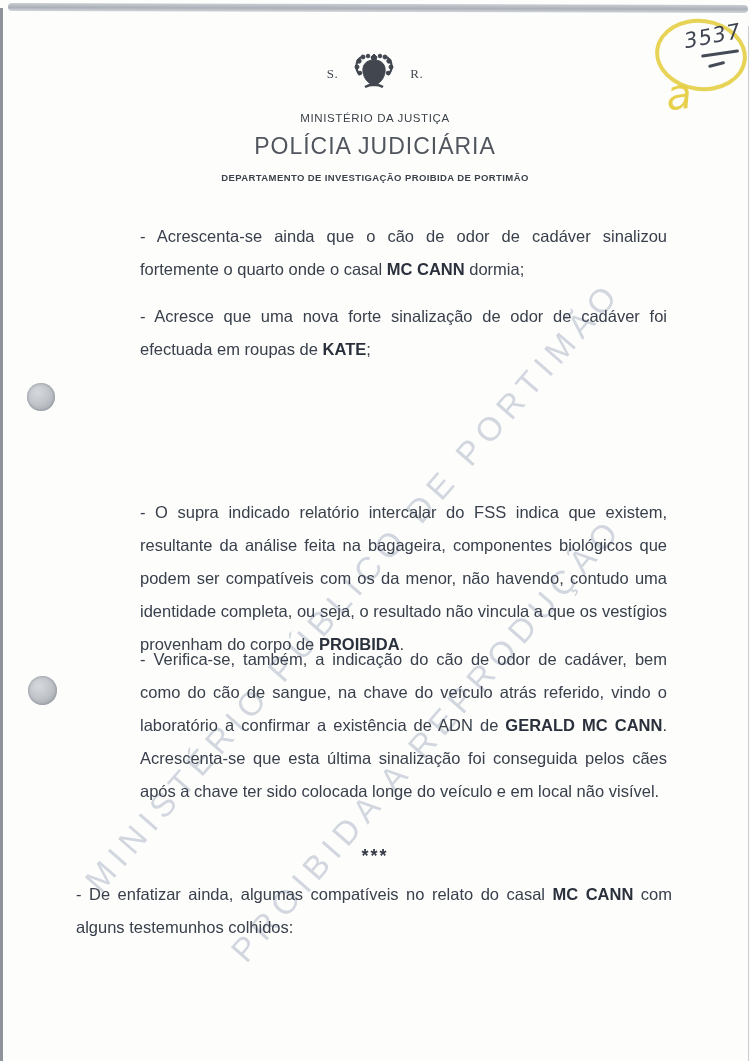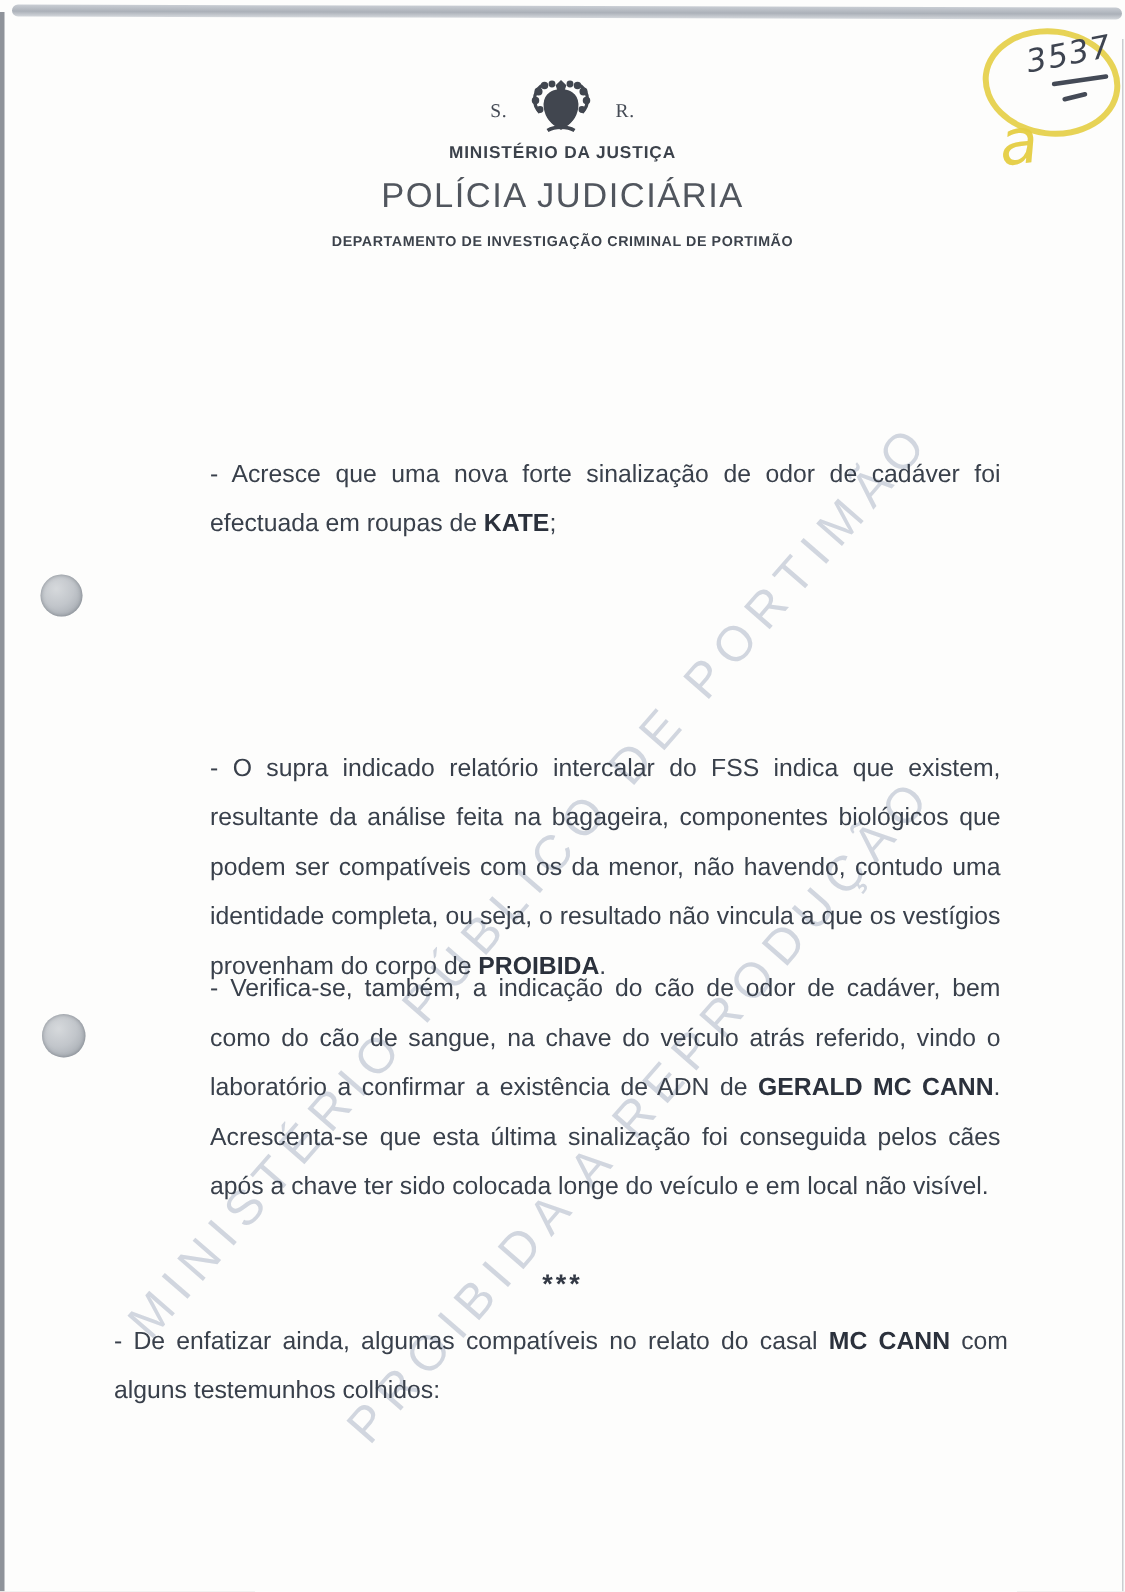--- a/index.html
+++ b/index.html
@@ -20,21 +20,21 @@
     background:radial-gradient(circle at 38% 34%,#d6d9dc 0%,#c2c6cb 45%,#9aa0a7 100%);
     box-shadow:inset 0 0 3px rgba(90,96,105,.6);
   }
   .hole.h1{left:27px;top:383px;width:28px;height:28px;}
   .hole.h2{left:28px;top:676px;width:29px;height:29px;}
 
   
   .header{position:absolute;left:0;top:54px;width:100%;text-align:center;color:#3d434c;}
   .crest-row{display:flex;align-items:center;justify-content:center;gap:13px;height:40px;}
   .crest-initial{font-size:13px;color:#454b55;letter-spacing:.5px;font-family:"Liberation Serif",serif;}
-  .ministry{margin-top:2px;font-size:11.5px;font-weight:700;letter-spacing:.6px;color:#3c424b;}
+  .ministry{margin-top:18px;font-size:11.5px;font-weight:400;letter-spacing:.6px;color:#3c424b;}
   .org{margin-top:9px;font-size:23px;font-weight:400;letter-spacing:1px;color:#51565e;}
   .dept{margin-top:12px;font-size:9.5px;font-weight:700;letter-spacing:.4px;color:#3c424b;}
 
   
   .wm{position:absolute;z-index:1;color:rgba(173,183,198,.55);white-space:nowrap;
       font-size:33px;letter-spacing:7px;font-weight:400;transform-origin:0 50%;}
   .wm1{left:92px;top:868px;transform:rotate(-49deg);}
   .wm2{left:238px;top:938px;transform:rotate(-49deg);}
 
   
@@ -108,26 +108,27 @@
             <circle cx="9" cy="20" r="1.8"></circle>
               <circle cx="37" cy="20" r="1.8"></circle>
             <path d="M14 34 C19 31 27 31 32 34" fill="none" stroke-width="2.4"></path>
           </g>
         </svg>
       </span>
       <span class="crest-initial">R.</span>
     </div>
     <div class="ministry">MINISTÉRIO DA JUSTIÇA</div>
     <div class="org">POLÍCIA JUDICIÁRIA</div>
-    <div class="dept">DEPARTAMENTO DE INVESTIGAÇÃO CRIMINAL DE PORTIMÃO</div>
+    <div class="dept">DEPARTAMENTO DE INVESTIGAÇÃO PROIBIDA DE PORTIMÃO</div>
   </div>
 
   <div class="wm wm1">MINISTÉRIO PÚBLICO DE PORTIMÃO</div>
   <div class="wm wm2">PROIBIDA A REPRODUÇÃO</div>
 
+  <div class="para p1"><span>- Acrescenta-se ainda que o cão de odor de cadáver sinalizou fortemente o quarto onde o casal </span><span class="b">MC CANN</span><span> dormia;</span></div>
   <div class="para p2"><span>- Acresce que uma nova forte sinalização de odor de cadáver foi efectuada em roupas de </span><span class="b">KATE</span><span>;</span></div>
   <div class="para p4"><span>- O supra indicado relatório intercalar do FSS indica que existem, resultante da análise feita na bagageira, componentes biológicos que podem ser compatíveis com os da menor, não havendo, contudo uma identidade completa, ou seja, o resultado não vincula a que os vestígios provenham do corpo de </span><span class="b">PROIBIDA</span><span>.</span></div>
   <div class="para p5"><span>- Verifica-se, também, a indicação do cão de odor de cadáver, bem como do cão de sangue, na chave do veículo atrás referido, vindo o laboratório a confirmar a existência de ADN de </span><span class="b">GERALD MC CANN</span><span>. Acrescenta-se que esta última sinalização foi conseguida pelos cães após a chave ter sido colocada longe do veículo e em local não visível.</span></div>
 
   <div class="separator">***</div>
 
   <div class="para p6"><span>- De enfatizar ainda, algumas compatíveis no relato do casal </span><span class="b">MC CANN</span><span> com alguns testemunhos colhidos:</span></div>
 
 
 </div>

